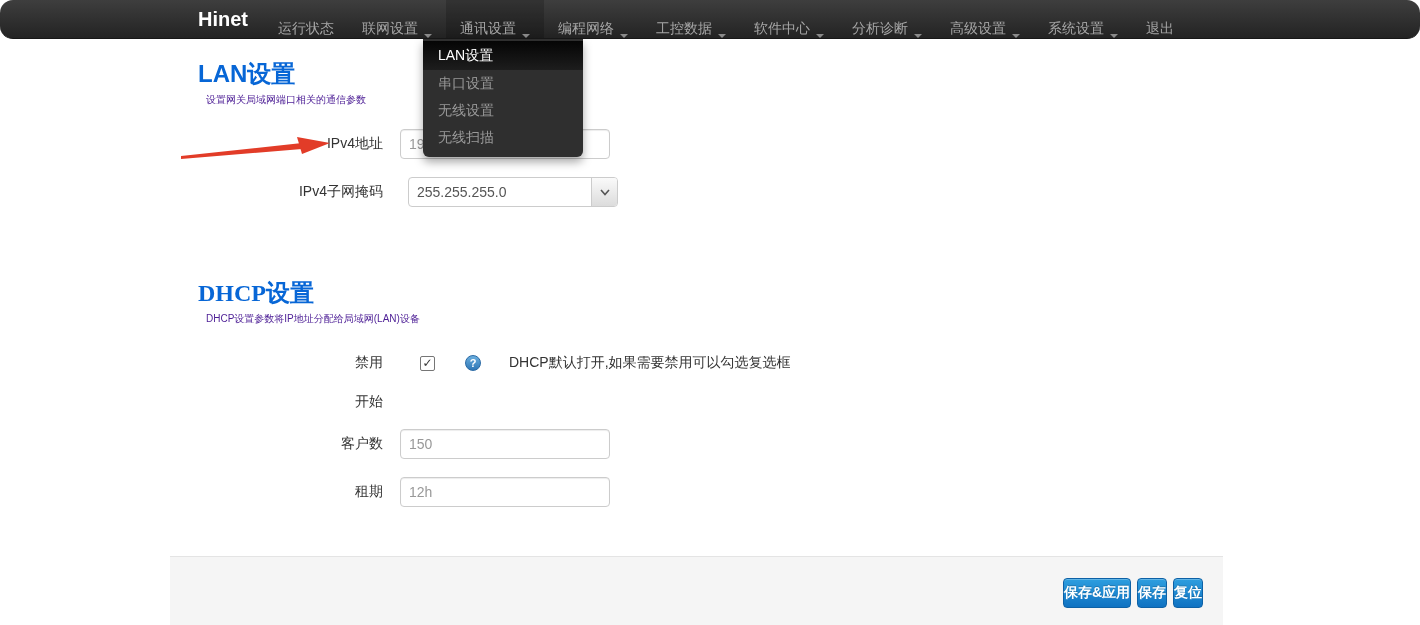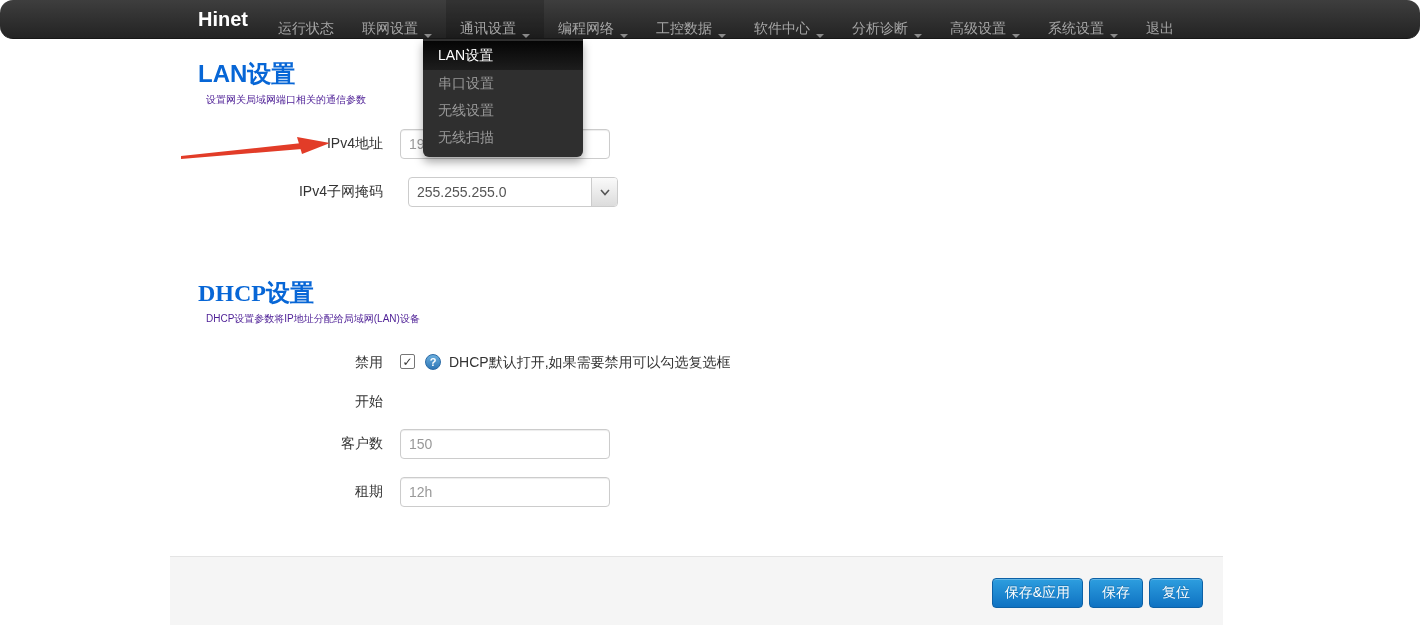--- a/index.html
+++ b/index.html
@@ -76,21 +76,21 @@
     border:1px solid #ccc; border-radius:4px; background:#fff;
     display:flex; align-items:stretch; cursor:pointer; overflow:hidden;
   }
   .select-value { flex:1; line-height:28px; padding-left:8px; font-size:14px; color:#555; }
   .select-arrow {
     width:26px; border-left:1px solid #ccc;
     background:linear-gradient(#fafafa,#dcdcdc);
     display:flex; align-items:center; justify-content:center;
   }
 
-  .checkbox-row { display:flex; margin:27px 0 21px 0; height:18px; }
+  .checkbox-row { display:flex; align-items:center; margin:27px 0 21px 0; height:18px;gap:20px; }
   .checkbox {
     margin-left:17px; width:15px; height:15px; flex:none;
     border:1px solid #767676; background:#fff; border-radius:2px;
     display:flex; align-items:center; justify-content:center;
     font-size:12px; color:#333; cursor:pointer; line-height:1;
   }
   .help-icon {
     margin-left:10px; width:16px; height:16px; flex:none; border-radius:50%;
     background:linear-gradient(#6aaede,#2f77b6); border:1px solid #2a6aa5;
     color:#fff; font-size:11px; font-weight:bold;
@@ -99,26 +99,27 @@
   .help-text { margin-left:8px; font-size:14px; color:#333; }
 
   
   .footer {
     margin-top:49px; width:1053px; height:69px;
     background:#f5f5f5; border-top:1px solid #e4e4e4;
     display:flex; justify-content:flex-end; align-items:flex-start;
     padding:21px 20px 0 0;
   }
   .btn {
-    height:30px; padding:0 12px; margin-left:6px;
+    height:30px; padding:0 0; margin-left:6px;
     background:linear-gradient(#2d9edf,#0f72c2);
     border:1px solid #0d61a6; border-radius:4px;
     color:#fff; font-size:14px; font-family:inherit; cursor:pointer;
     box-shadow:inset 0 1px 0 rgba(255,255,255,0.25);
     text-shadow:0 -1px 0 rgba(0,0,0,0.2);
+    font-weight:bold;
   }
 
   
   .anno-arrow { position:absolute; left:178px; top:134px; z-index:50; }
 </style>
 </head>
 <body>
 
 <div class="navbar">
   <div class="brand">Hinet</div>

